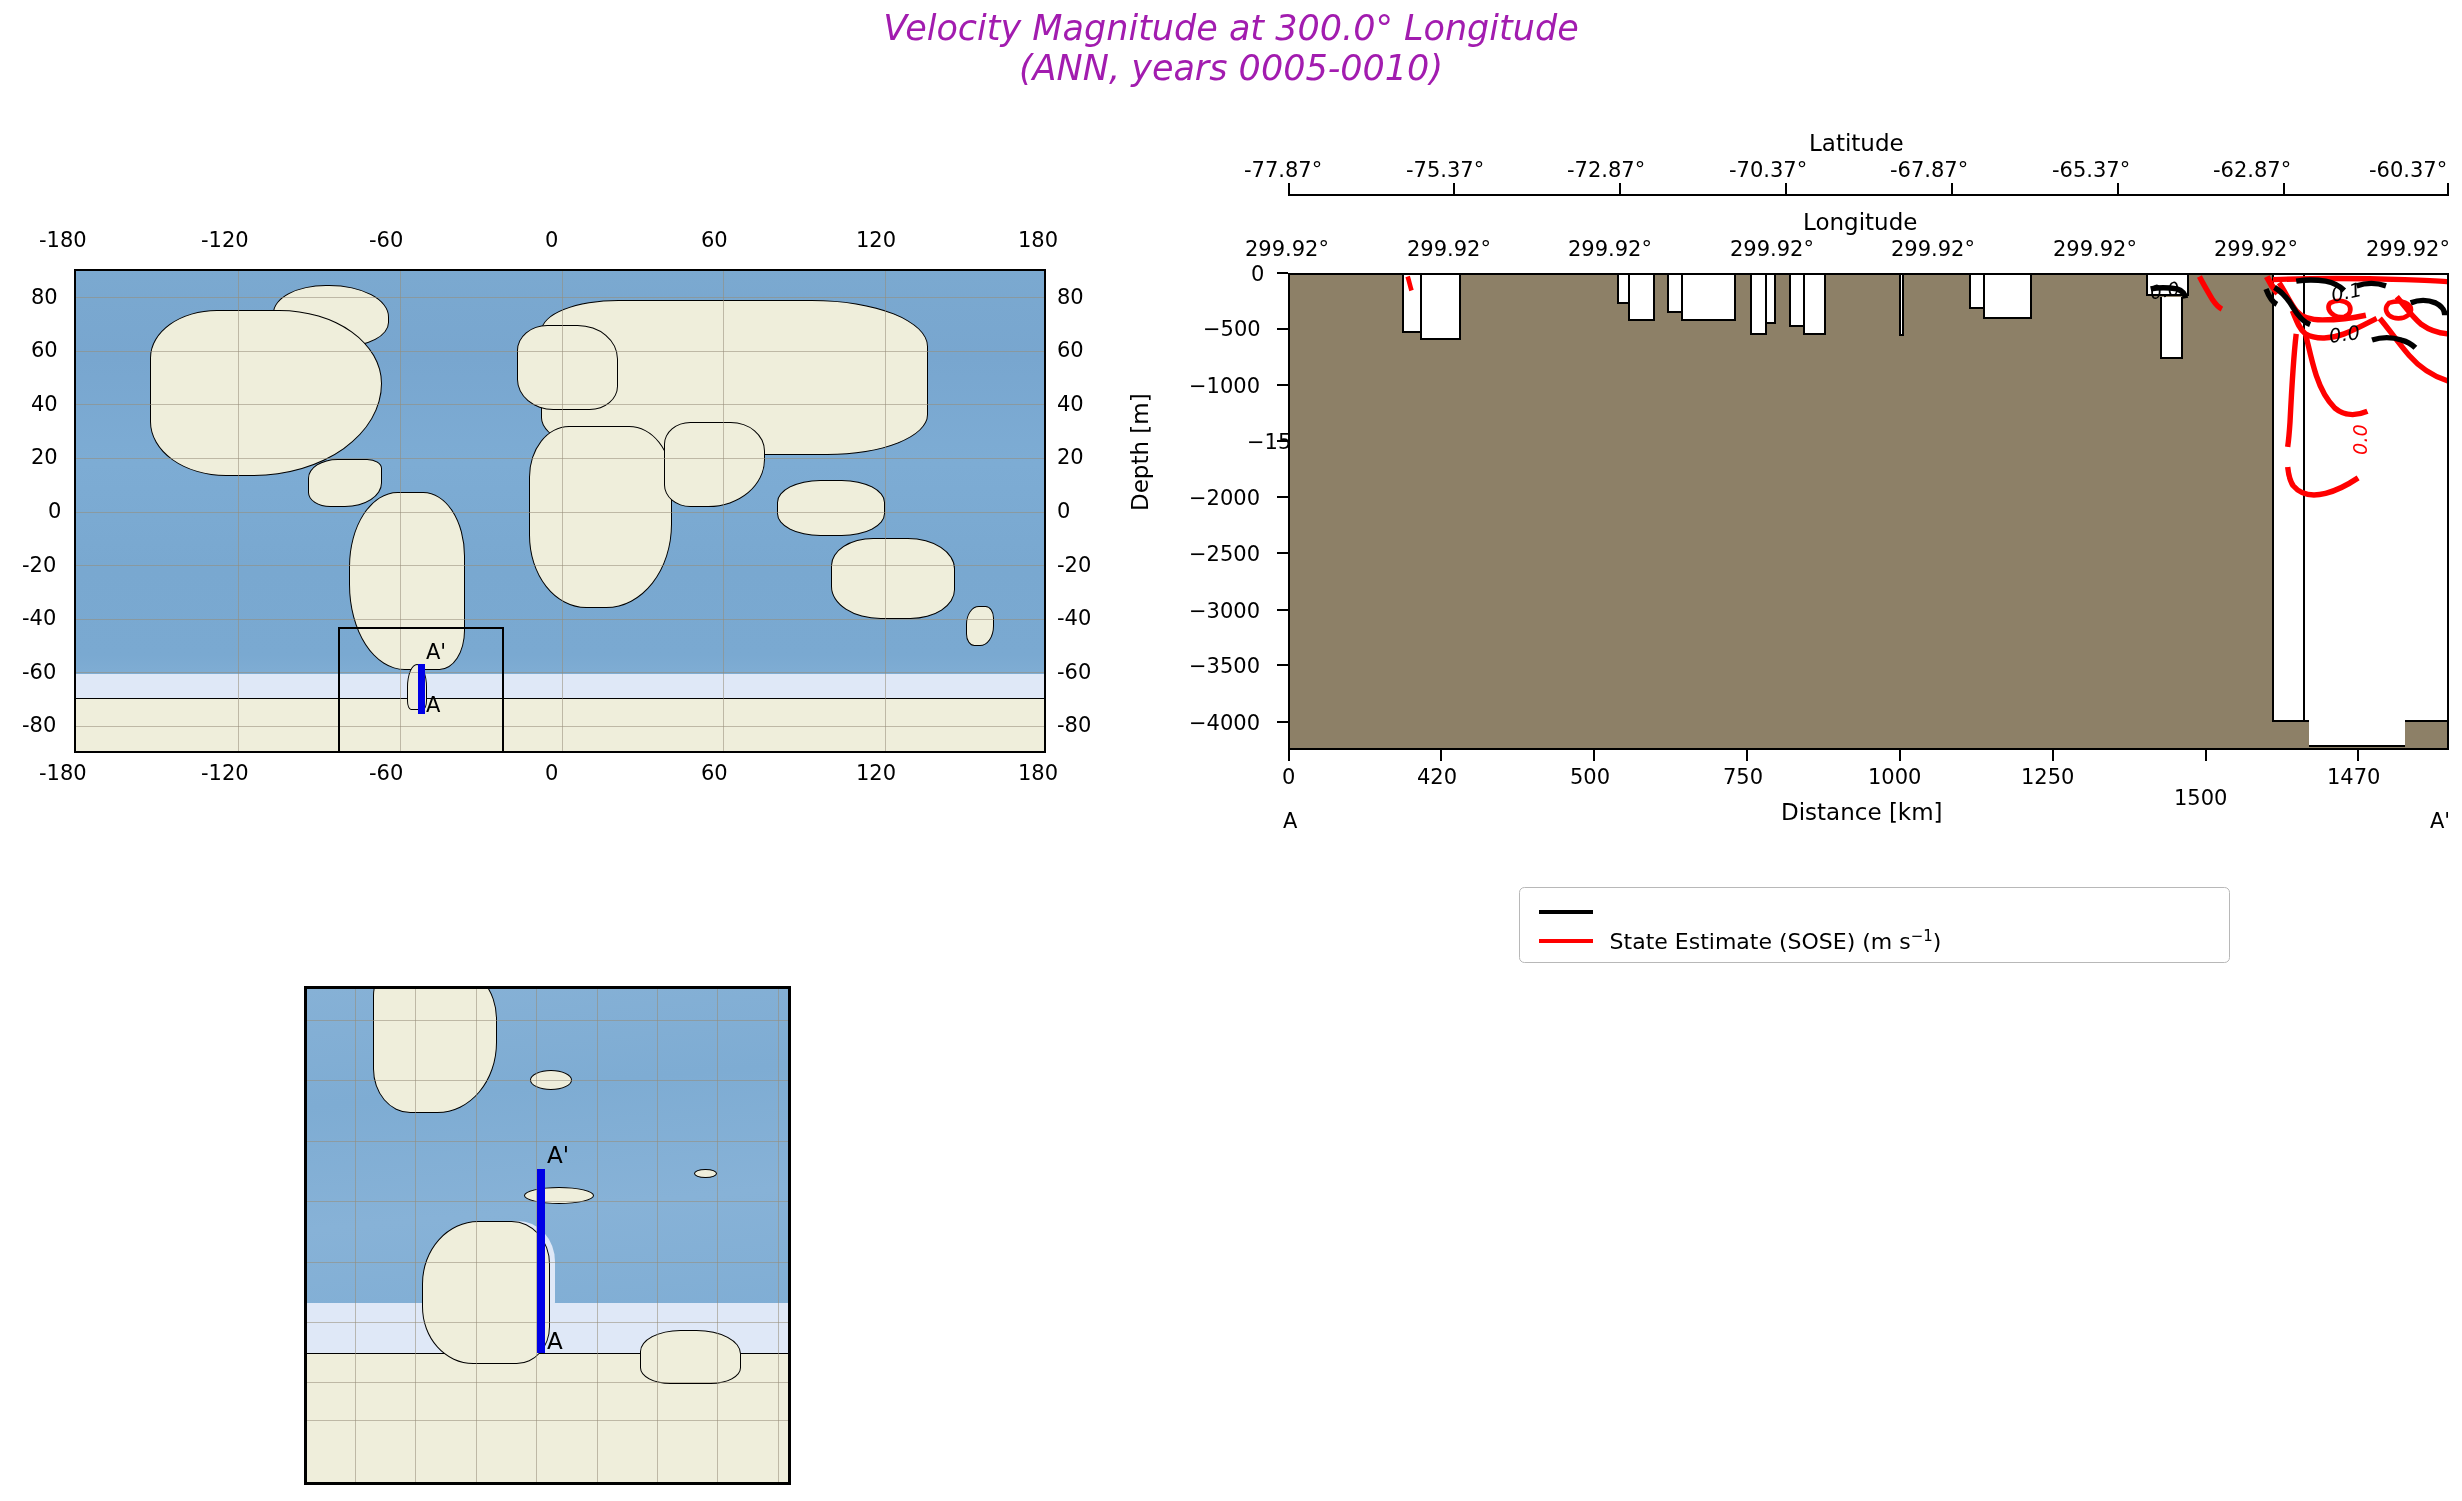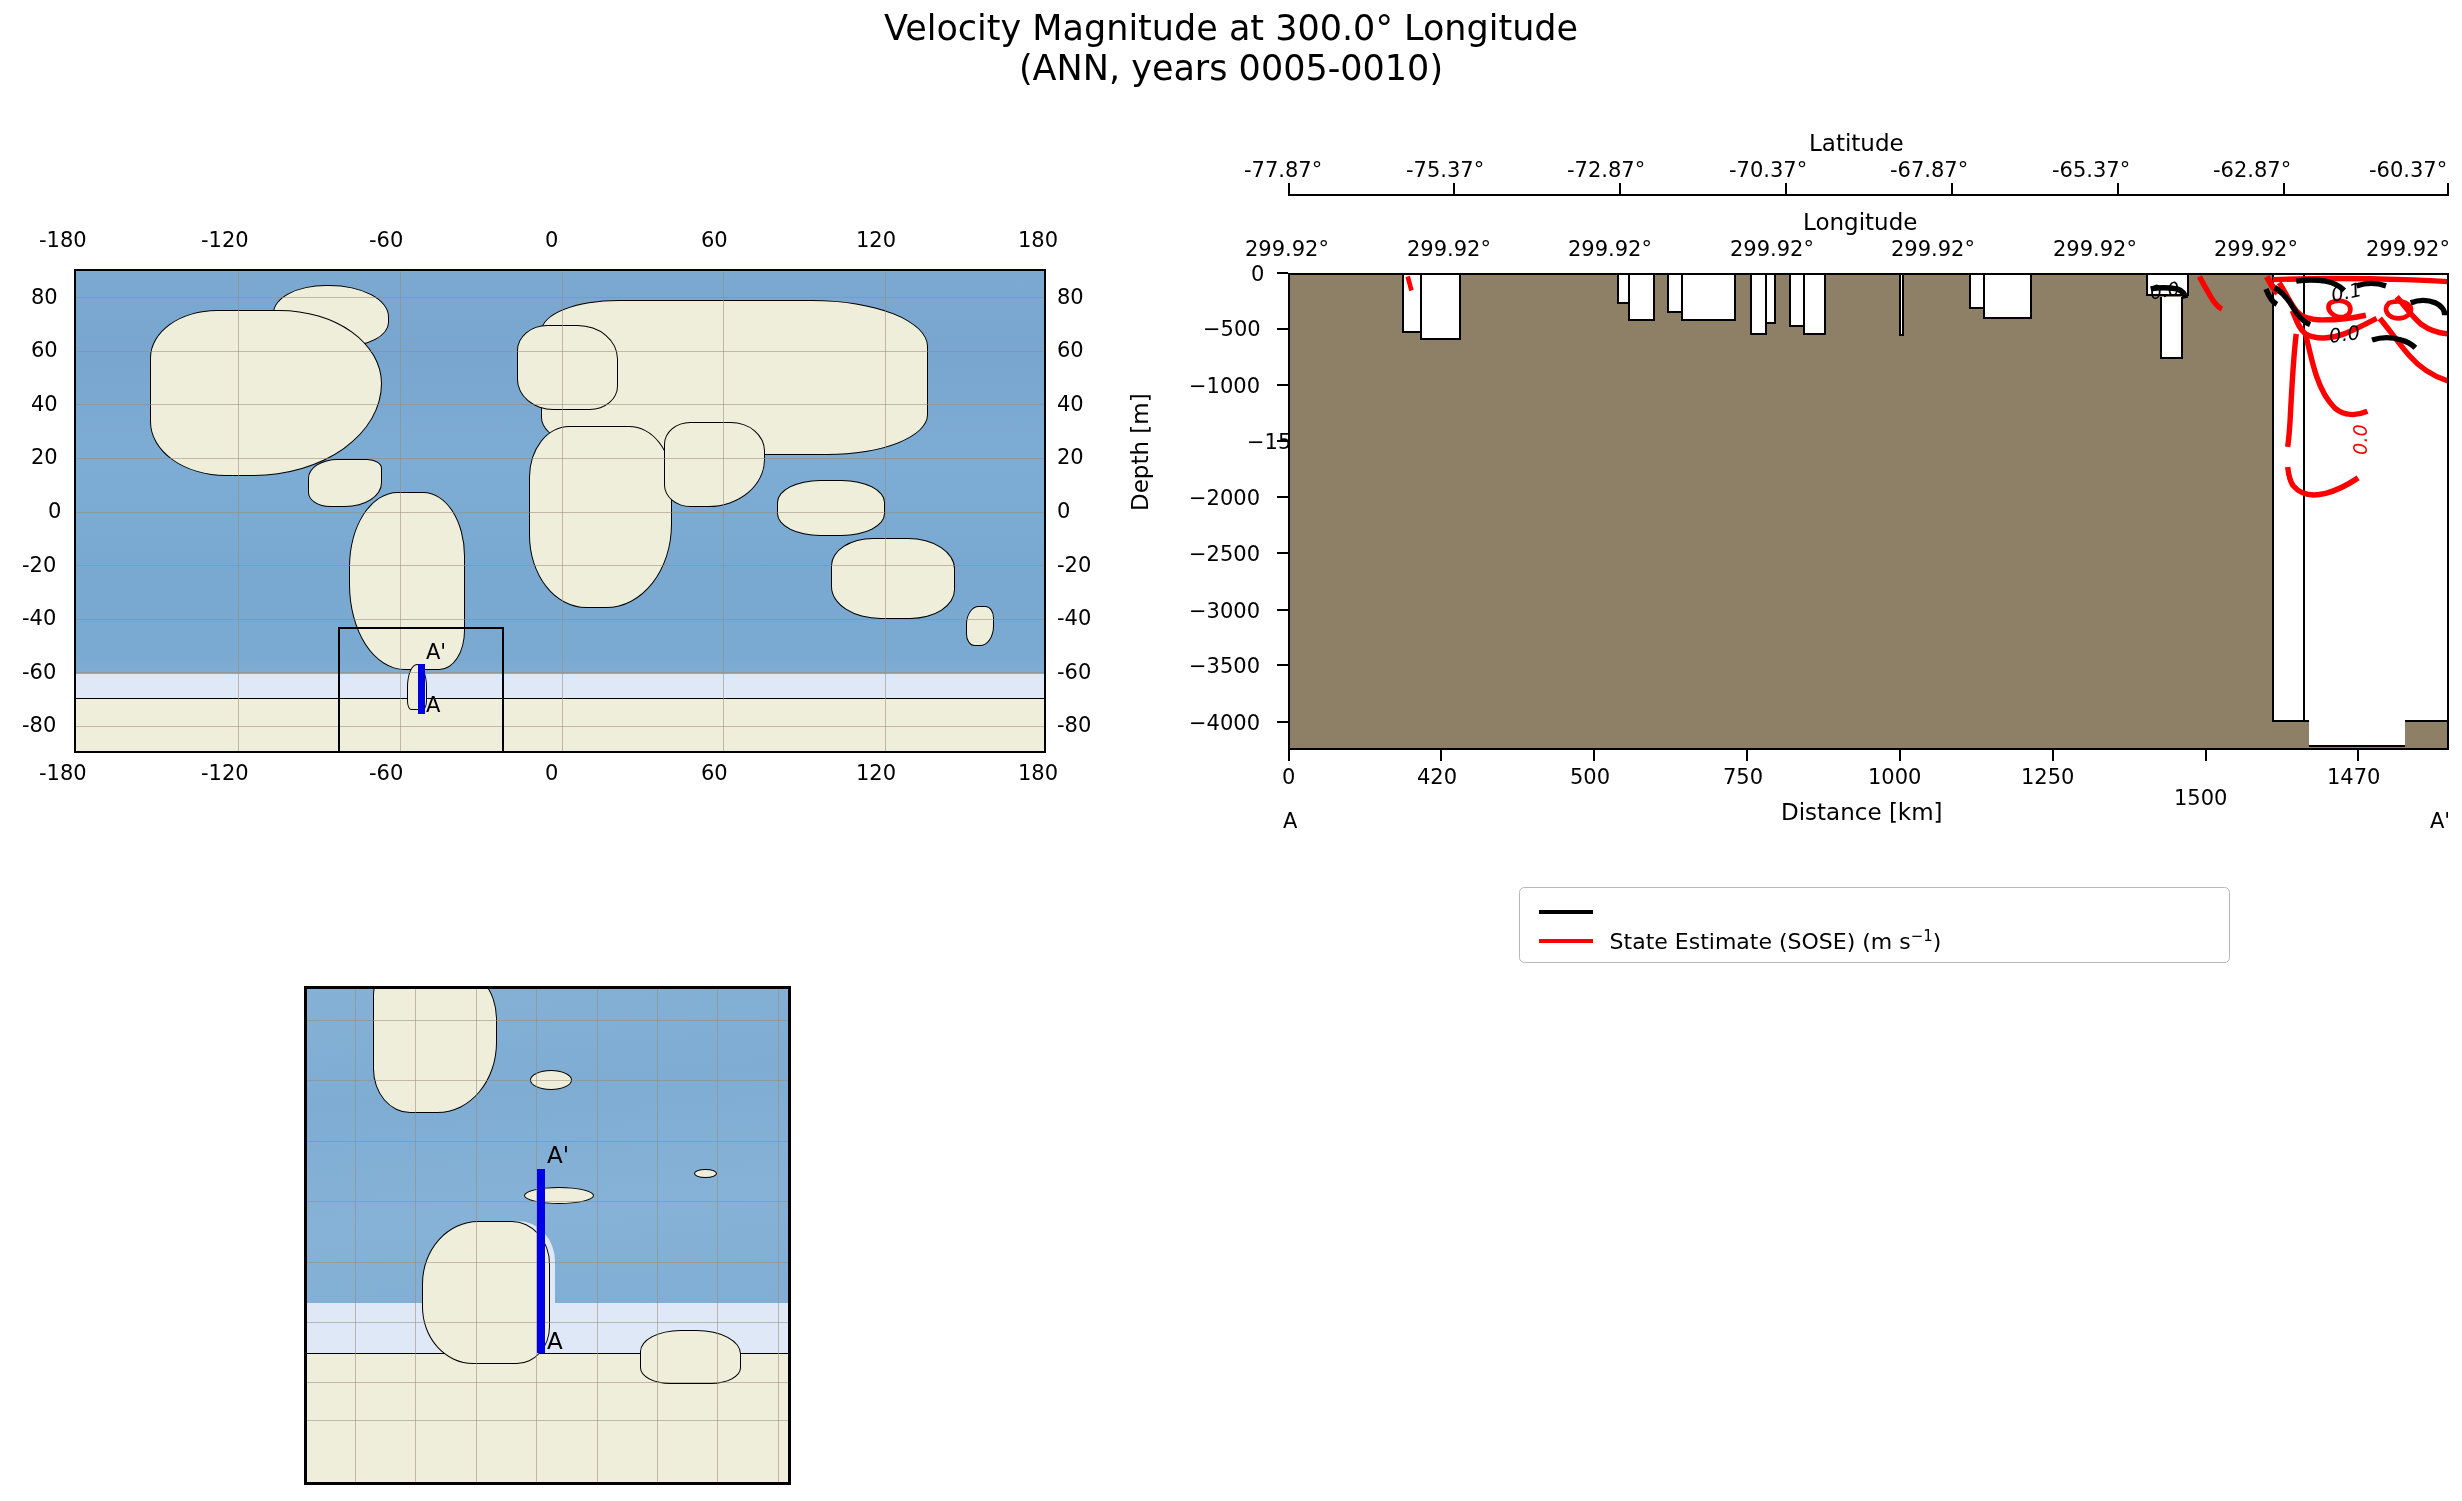--- a/index.html
+++ b/index.html
@@ -16,21 +16,22 @@
   .figure { position: absolute; inset: 0; }
 
   
   #title-block {
     position: absolute;
     left: 0; top: 7.7px;
     width: 2462px;
     text-align: center;
     font-size: 35px;
     line-height: 1.16;
-    color: #000000;
+    color: #a21caf;
+    font-style: italic;
   }
   #title-block .line { display: block; }
 
   
   .tick {
     position: absolute;
     font-size: 21px;
     white-space: nowrap;
     color: #000;
   }

